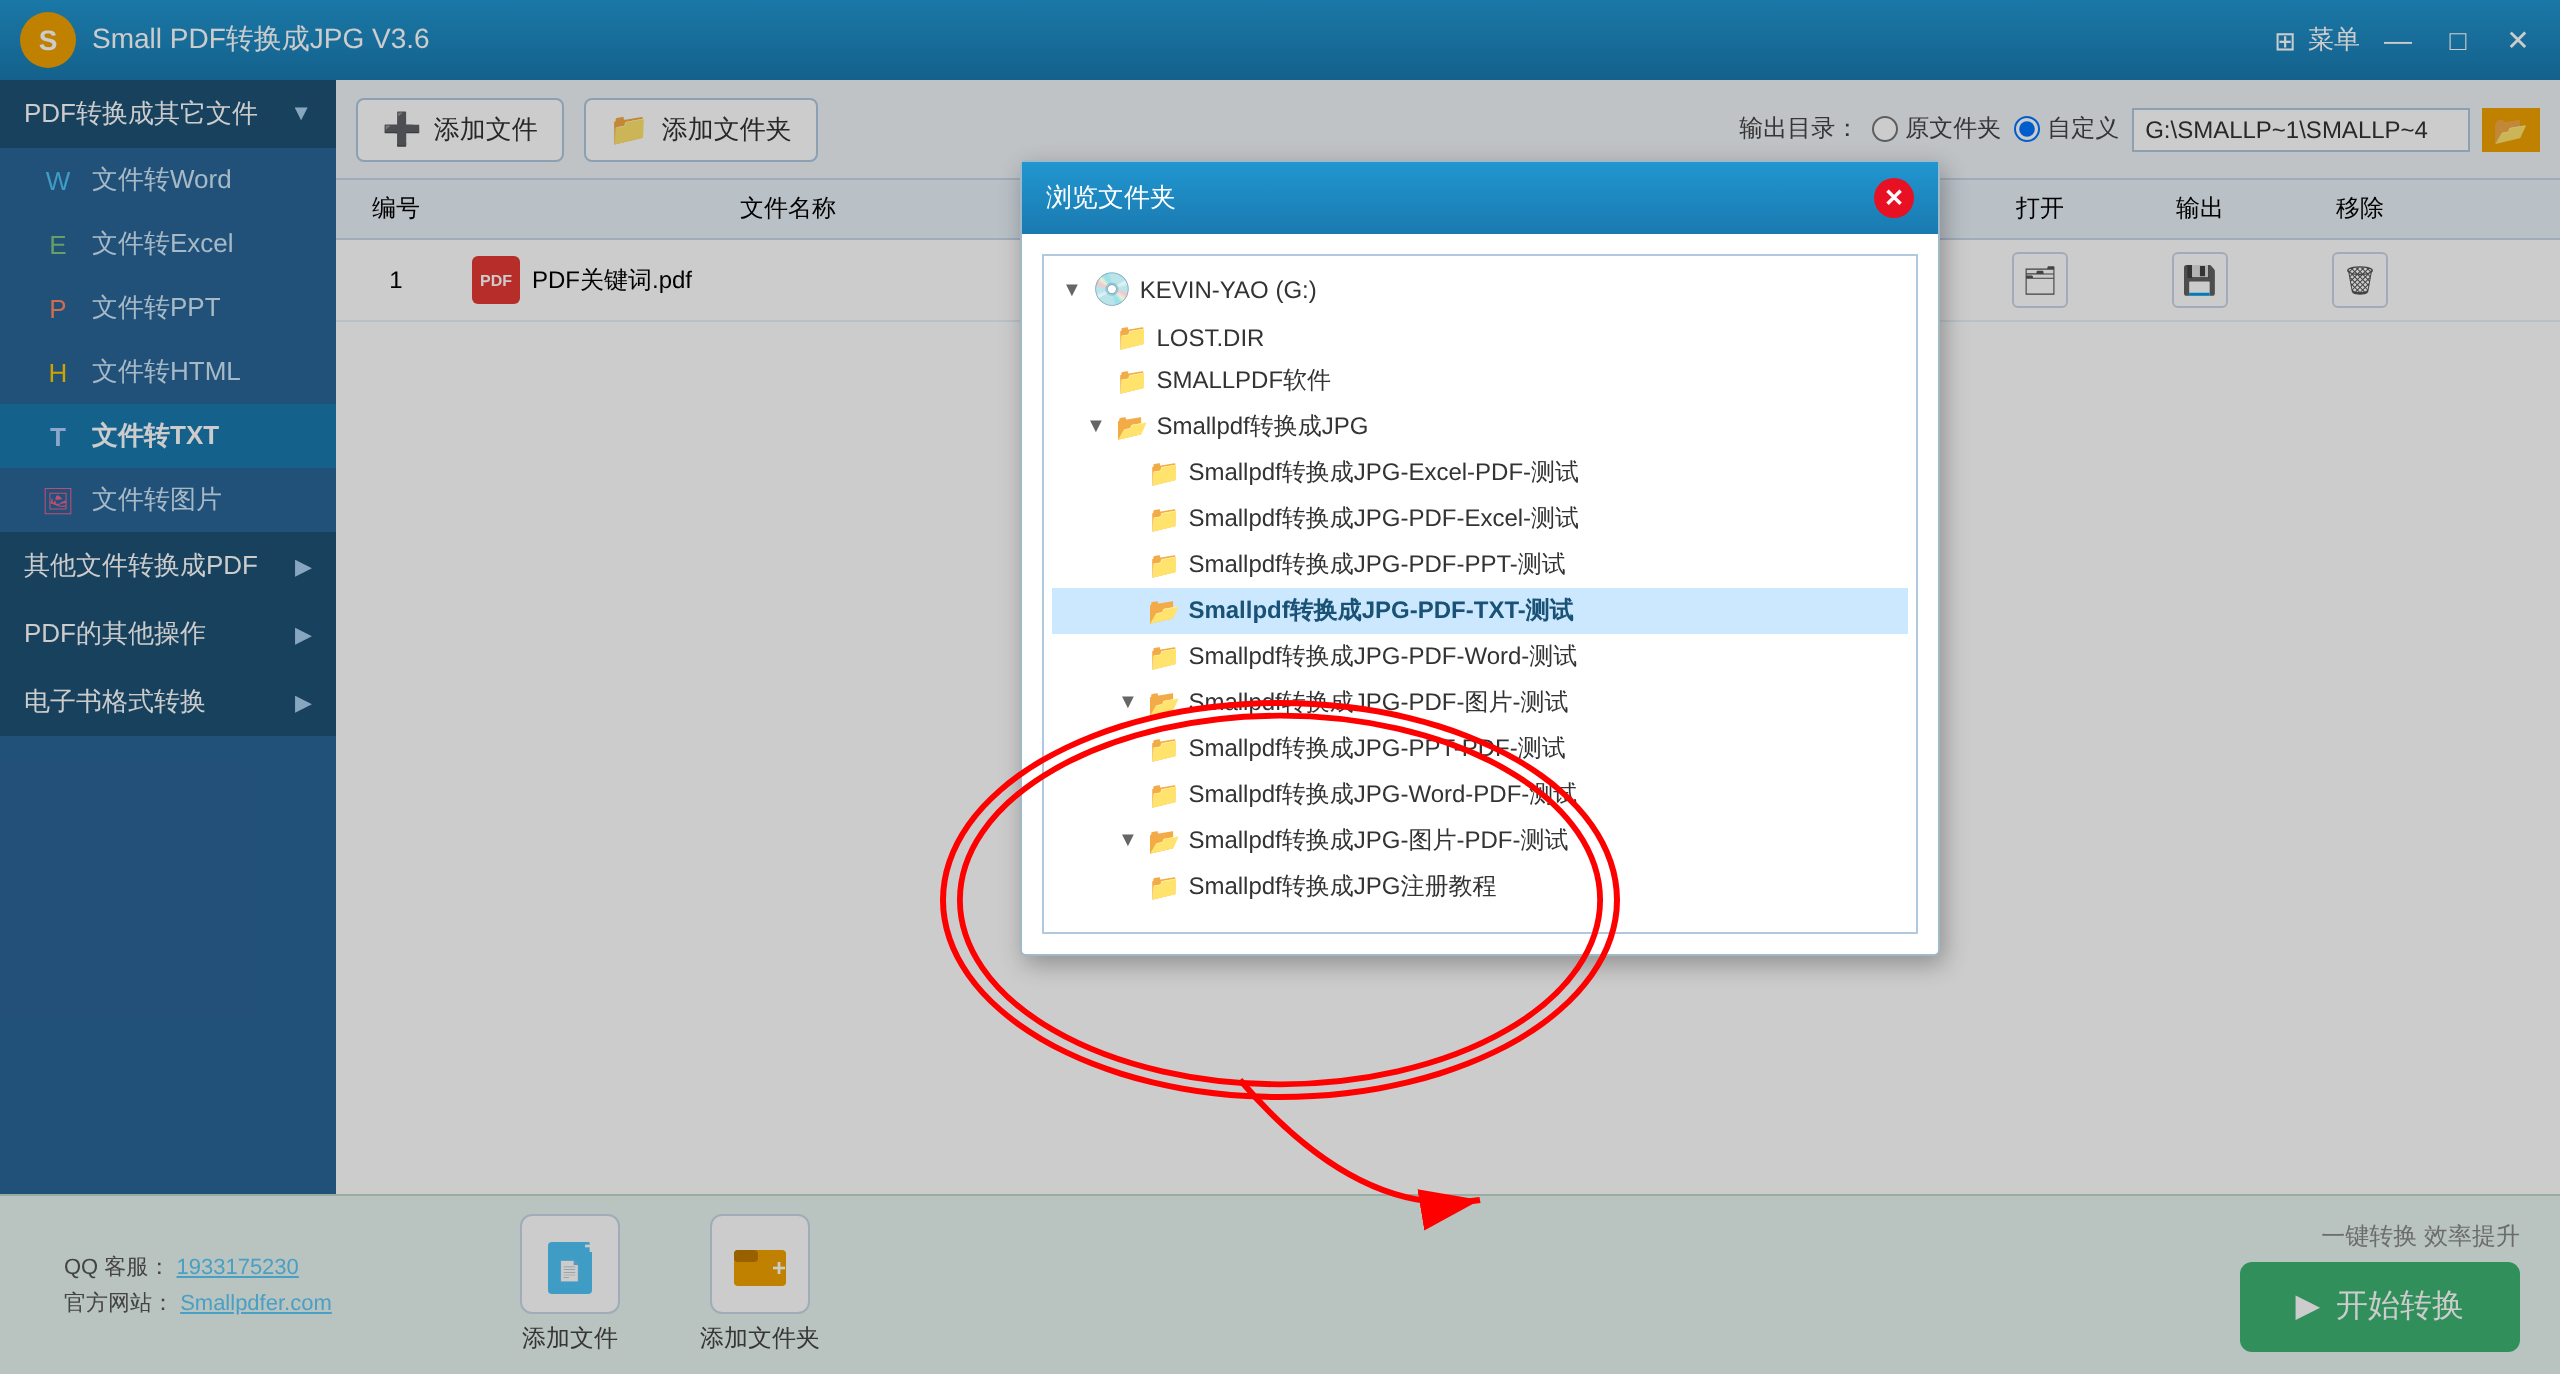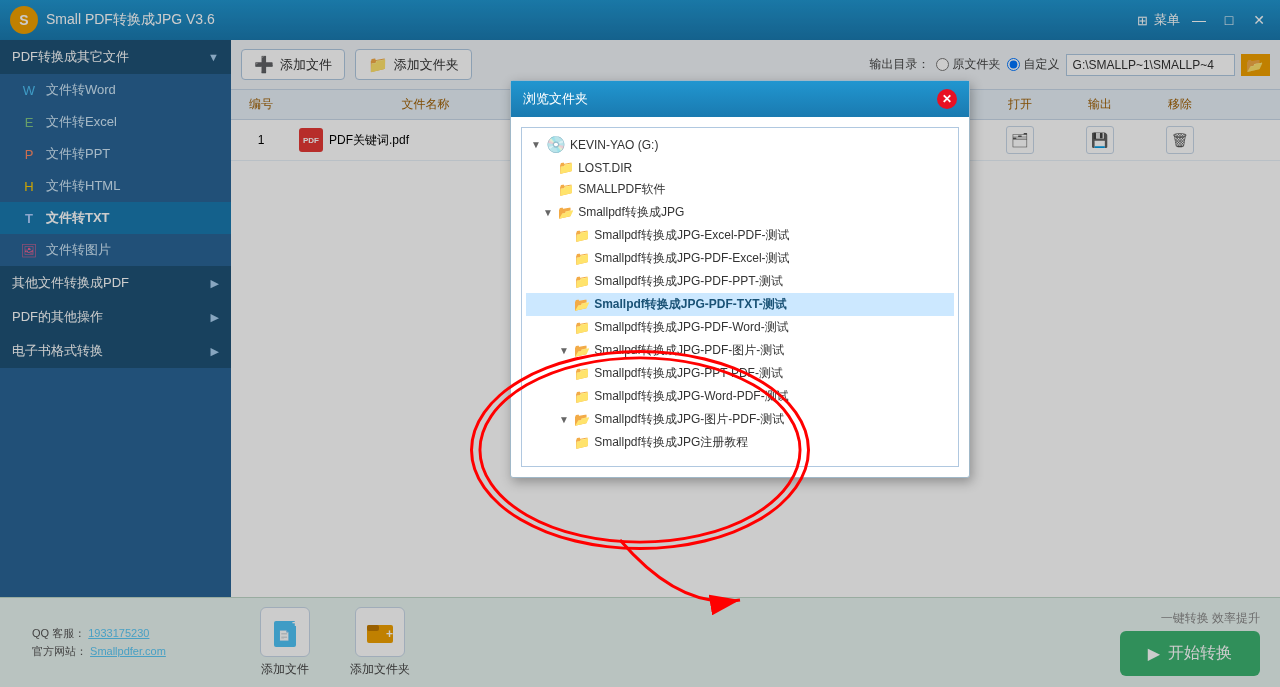--- a/index.html
+++ b/index.html
@@ -34,21 +34,21 @@
     .title-bar .menu-btn {
       display: flex; align-items: center; gap: 6px;
       padding: 2px 8px; cursor: pointer; font-size: 13px;
     }
 
     
     .app-body { display: flex; height: calc(687px - 40px - 90px); }
 
     
     .sidebar {
-      width: 231px;
+      width: 168px;
       background: #2a6496;
       color: white;
       flex-shrink: 0;
     }
     .sidebar-group-header {
       display: flex; align-items: center; justify-content: space-between;
       padding: 8px 12px;
       background: #1e5276;
       cursor: pointer;
       font-size: 13px;
@@ -119,21 +119,21 @@
       flex-direction: column;
       overflow: hidden;
     }
     .table-header {
       display: grid;
       grid-template-columns: 60px 1fr 100px 120px 200px 80px 80px 80px 60px;
       background: #e8f0f8;
       border-bottom: 1px solid #c8d8e8;
       padding: 6px 0;
       font-size: 12px;
-      color: #a16207;
+      color: #000000;
       font-weight: normal;
     }
     .table-header div { padding: 0 8px; text-align: center; }
     .table-row {
       display: grid;
       grid-template-columns: 60px 1fr 100px 120px 200px 80px 80px 80px 60px;
       border-bottom: 1px solid #e8f0f8;
       padding: 6px 0;
       align-items: center;
       font-size: 12px;

